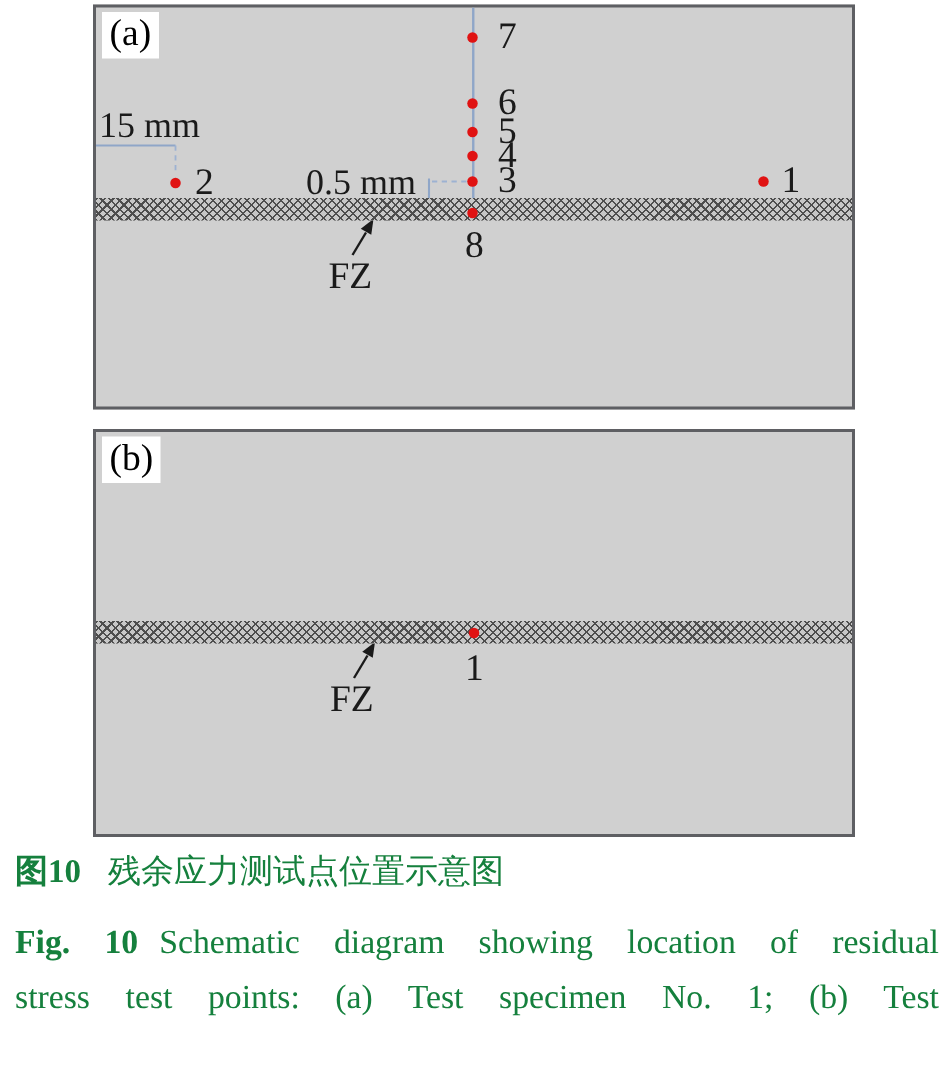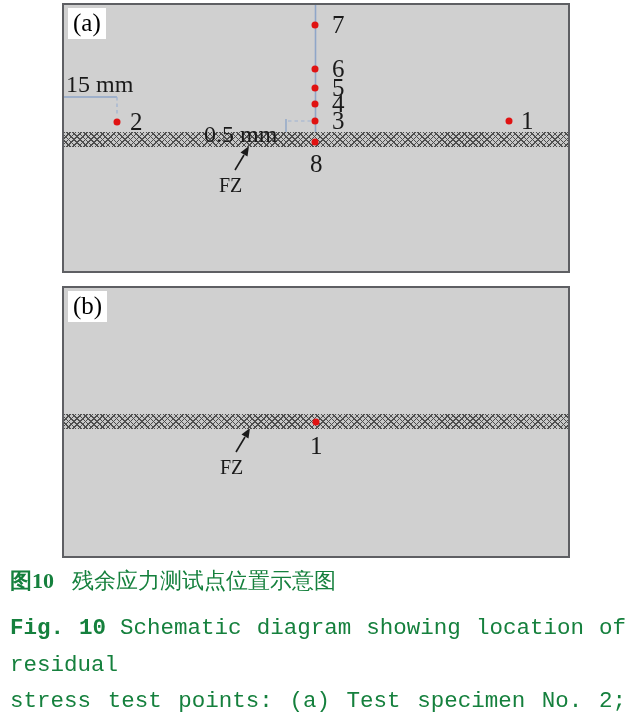--- a/index.html
+++ b/index.html
@@ -12,28 +12,28 @@
   .fz-band{position:absolute;left:0;right:0;height:15px;background-color:#c7c7c7;
     background-image:
       repeating-linear-gradient(45deg,#4e4e4e 0 1px,transparent 1px 4px),
       repeating-linear-gradient(135deg,#4e4e4e 0 1px,transparent 1px 4px);}
   .band-a{top:127px;}
   .band-b{top:126px;}
   .dot{position:absolute;width:7px;height:7px;border-radius:50%;background:#e01212;
        transform:translate(-50%,-50%);}
   .pt-label{position:absolute;font-size:25px;line-height:24px;}
   .dim-label{position:absolute;font-size:24px;line-height:22px;}
-  .fz-label{position:absolute;font-size:20px;line-height:24px;}
+  .fz-label{position:absolute;font-size:25px;line-height:24px;}
   .panel-tag{position:absolute;left:4px;top:3px;background:#ffffff;padding:1px 5px 3px 5px;
              font-size:25px;line-height:27px;color:#000;}
   .caption{position:absolute;left:10px;top:568px;width:616px;color:#15803d;}
   .cap-cn{margin:0 0 16px 0;font-size:22px;line-height:26px;}
   .cap-label{font-weight:bold;}
   .cap-cn .cap-label{margin-right:18px;}
-  .cap-en{margin:0;font-size:22.5px;line-height:36.5px;text-align:justify;font-family:Liberation Mono, monospace;}
+  .cap-en{margin:0;font-size:22.5px;line-height:36.5px;text-align:justify;}
   .cap-en .cap-label{margin-right:14px;}
   .justify-last{text-align-last:justify;}
 </style>
 </head>
 <body>
 
 <div class="figure">
 
   <div class="panel" id="panel-a">
     <svg class="overlay" width="504" height="266" viewBox="0 0 504 266">
@@ -60,21 +60,21 @@
     <span class="pt-label" style="left:268px;top:8px">7</span>
     <span class="pt-label" style="left:268px;top:52px">6</span>
     <span class="pt-label" style="left:268px;top:71px">5</span>
     <span class="pt-label" style="left:268px;top:87px">4</span>
     <span class="pt-label" style="left:268px;top:104px">3</span>
     <span class="pt-label" style="left:246px;top:147px">8</span>
     <span class="pt-label" style="left:66px;top:105px">2</span>
     <span class="pt-label" style="left:457px;top:104px">1</span>
 
     <span class="dim-label" style="left:2px;top:68px">15 mm</span>
-    <span class="dim-label" style="left:140px;top:118px">0.5 mm</span>
+    <span class="dim-label" style="left:140px;top:106px">0.5 mm</span>
     <span class="fz-label" style="left:155px;top:168px">FZ</span>
 
     <div class="panel-tag">(a)</div>
   </div>
 
   <div class="panel" id="panel-b">
     <svg class="overlay" width="504" height="268" viewBox="0 0 504 268">
       <line x1="172" y1="164" x2="181" y2="149" stroke="#1a1a1a" stroke-width="1.6"></line>
       <polygon points="186,140 184.5,150.5 177.5,146.5" fill="#1a1a1a"></polygon>
     </svg>
@@ -84,16 +84,16 @@
     <span class="dot" style="left:252px;top:134px"></span>
     <span class="pt-label" style="left:246px;top:146px">1</span>
     <span class="fz-label" style="left:156px;top:167px">FZ</span>
 
     <div class="panel-tag">(b)</div>
   </div>
 
   <div class="caption">
     <p class="cap-cn"><span class="cap-label">图10</span><span>残余应力测试点位置示意图</span></p>
     <p class="cap-en justify-last"><span class="cap-label">Fig. 10</span><span>Schematic diagram showing location of residual</span></p>
-    <p class="cap-en justify-last"><span>stress test points: (a) Test specimen No. 2; (b) Test</span></p>
+    <p class="cap-en justify-last"><span>stress test points: (a) Test specimen No. 1; (b) Test</span></p>
   </div>
 
 </div>
 
 </body></html>

